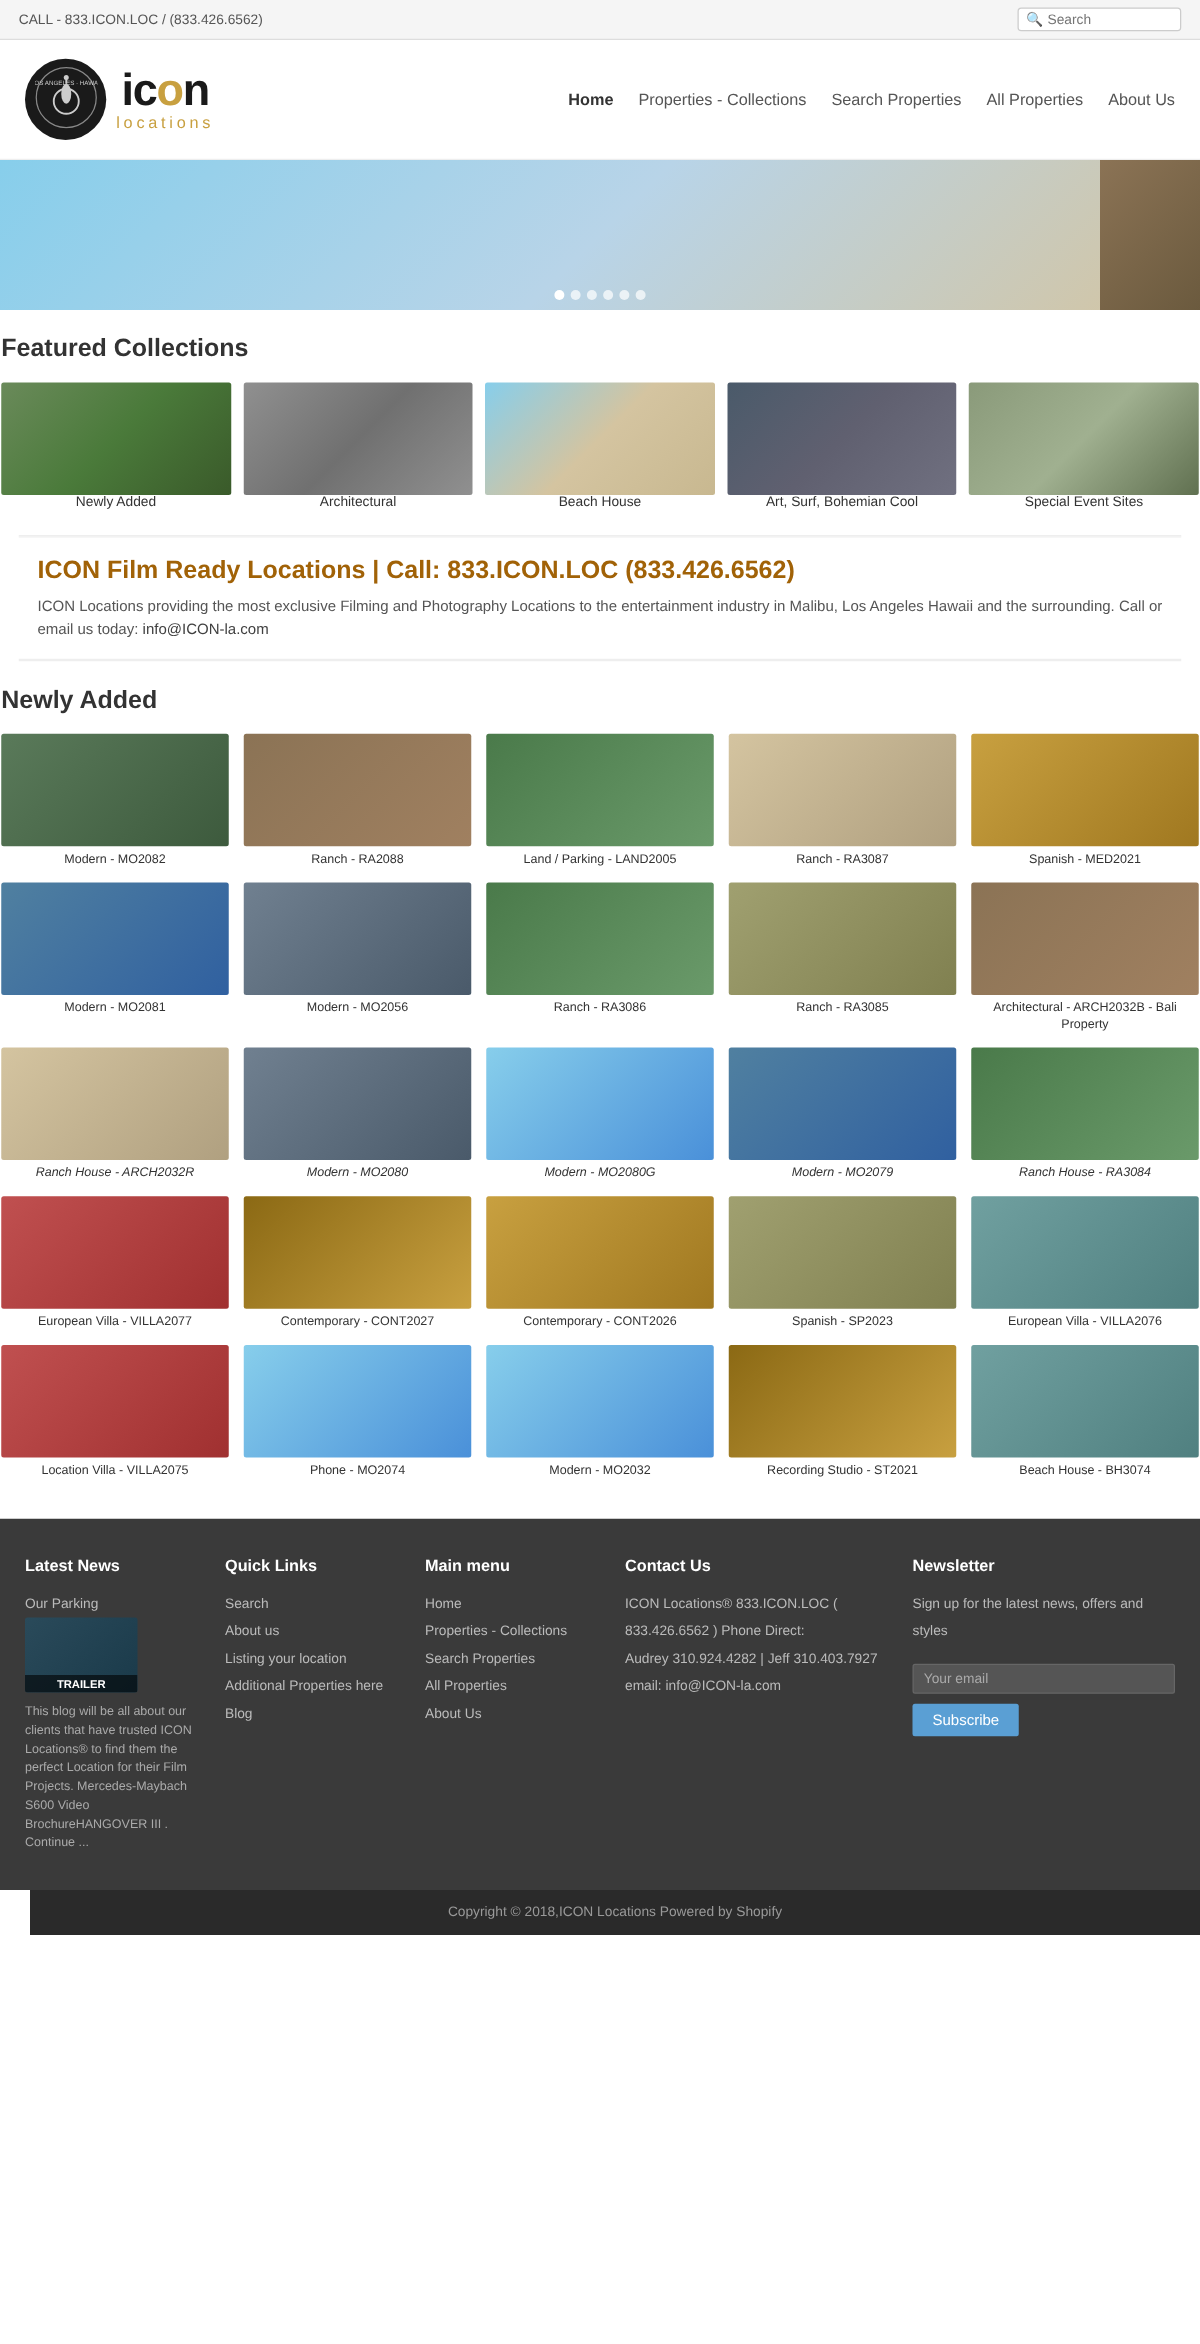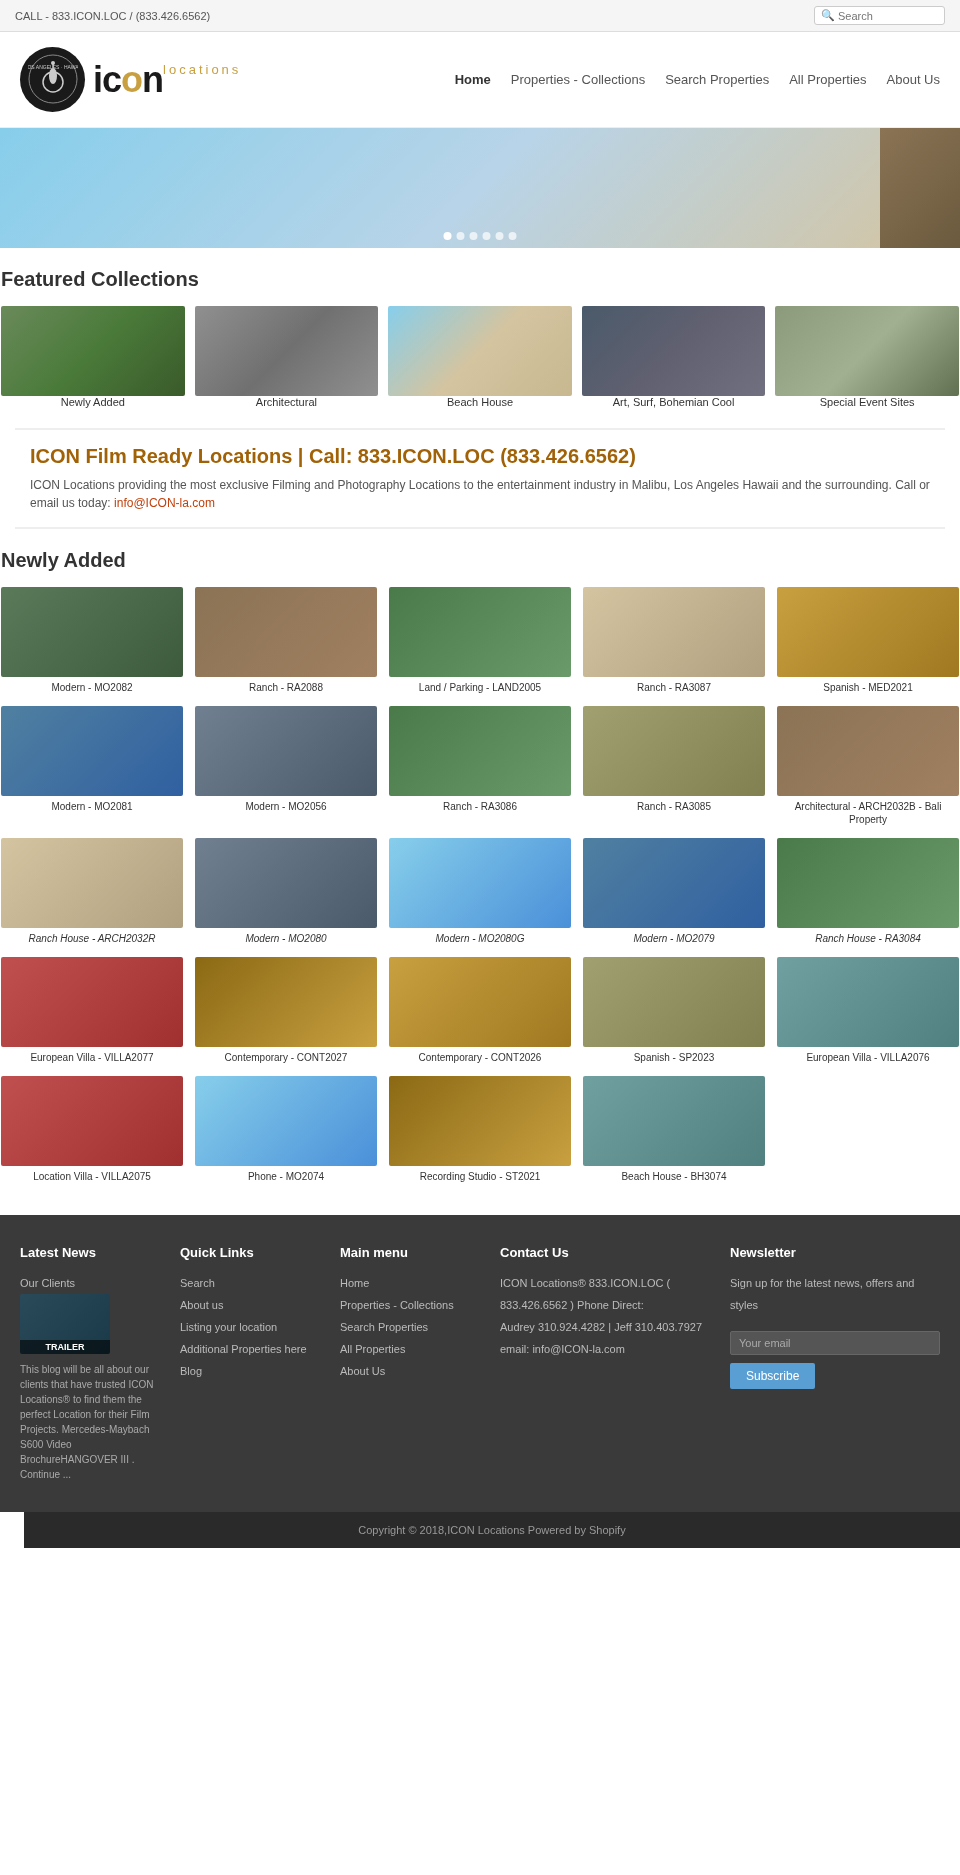--- a/index.html
+++ b/index.html
@@ -10,21 +10,21 @@
     .top-bar-left { font-size: 11px; color: #555; }
     .search-box { display: flex; align-items: center; border: 1px solid #ccc; border-radius: 3px; padding: 2px 6px; background: #fff; }
     .search-box input { border: none; outline: none; font-size: 11px; width: 100px; }
     .search-icon-sm { color: #999; margin-right: 3px; font-size: 11px; }
 
     
     .header { display: flex; align-items: center; justify-content: space-between; padding: 15px 20px; border-bottom: 1px solid #eee; }
     .logo-area { display: flex; align-items: center; }
     .logo-circle { width: 65px; height: 65px; border-radius: 50%; background: #1a1a1a; display: flex; align-items: center; justify-content: center; margin-right: 8px; position: relative; overflow: hidden; }
     .logo-circle-inner { color: white; font-size: 10px; text-align: center; }
-    .logo-text { display: flex; flex-direction: row; }
+    .logo-text { display: flex; flex-direction: column; align-items: center; }
     .logo-icon-text { font-size: 36px; font-weight: bold; color: #1a1a1a; letter-spacing: -1px; line-height: 1; }
     .logo-icon-text span { color: #c8a040; }
     .logo-sub { font-size: 13px; color: #c8a040; letter-spacing: 3px; }
     .nav { display: flex; gap: 20px; align-items: center; }
     .nav a { text-decoration: none; color: #555; font-size: 13px; }
     .nav a.active { color: #333; font-weight: bold; }
 
     
     .hero-banner { background: linear-gradient(135deg, #87CEEB 0%, #b8d4e8 50%, #d4c4a0 100%); height: 120px; position: relative; display: flex; align-items: center; justify-content: center; overflow: hidden; }
     .hero-banner-right { position: absolute; right: 0; top: 0; width: 80px; height: 120px; background: linear-gradient(135deg, #8B7355, #6B5A3E); }
@@ -41,21 +41,21 @@
     .featured-item { flex: 1; text-align: center; cursor: pointer; }
     .featured-item .caption { font-size: 11px; color: #333; }
 
     
     .prop-thumb { width: 100%; height: 90px; border-radius: 2px; background: #ccc; }
 
     
     .film-section { padding: 15px; background: #fff; border-top: 1px solid #eee; border-bottom: 1px solid #eee; margin: 0 15px; }
     .film-title { font-size: 20px; font-weight: bold; color: #a16207; margin-bottom: 8px; }
     .film-desc { font-size: 12px; color: #555; line-height: 1.5; }
-    .film-desc a { color: #c2410c; text-decoration: none; }
+    .film-desc a { color: #404040; text-decoration: none; }
 
     
     .prop-grid { display: grid; grid-template-columns: repeat(5, 1fr); gap: 12px; }
     .prop-item { text-align: center; cursor: pointer; }
     .prop-caption { font-size: 10px; color: #333; margin-top: 4px; line-height: 1.3; }
 
     
     .c1 { background: linear-gradient(135deg, #5a7a5a, #3d5a3d); }
     .c2 { background: linear-gradient(135deg, #8B7355, #a08060); }
     .c3 { background: linear-gradient(135deg, #87CEEB, #4a90d9); }
@@ -278,36 +278,40 @@
   <div class="prop-grid" style="margin-bottom:12px;">
     <div class="prop-item">
       <div class="prop-thumb c9"></div>
       <div class="prop-caption">Location Villa - VILLA2075</div>
     </div>
     <div class="prop-item">
       <div class="prop-thumb c3"></div>
       <div class="prop-caption">Phone - MO2074</div>
     </div>
     <div class="prop-item">
+      <div class="prop-thumb c3"></div>
+      <div class="prop-caption">Modern - MO2032</div>
+    </div>
+    <div class="prop-item">
       <div class="prop-thumb c7"></div>
       <div class="prop-caption">Recording Studio - ST2021</div>
     </div>
     <div class="prop-item">
       <div class="prop-thumb c12"></div>
       <div class="prop-caption">Beach House - BH3074</div>
     </div>
   </div>
 </div>
 
 <div class="footer">
   <div class="footer-grid">
 
     <div class="footer-col">
       <h4>Latest News</h4>
-      <p>Our Clients</p>
+      <p>Our Parking</p>
       <div class="blog-img">
         <div class="blog-img-label">TRAILER</div>
       </div>
       <div class="footer-blog-text">This blog will be all about our clients that have trusted ICON Locations® to find them the perfect Location for their Film Projects. Mercedes-Maybach S600 Video BrochureHANGOVER III . Continue ...</div>
     </div>
 
     <div class="footer-col">
       <h4>Quick Links</h4>
       <a href="#">Search</a>
       <a href="#">About us</a>

